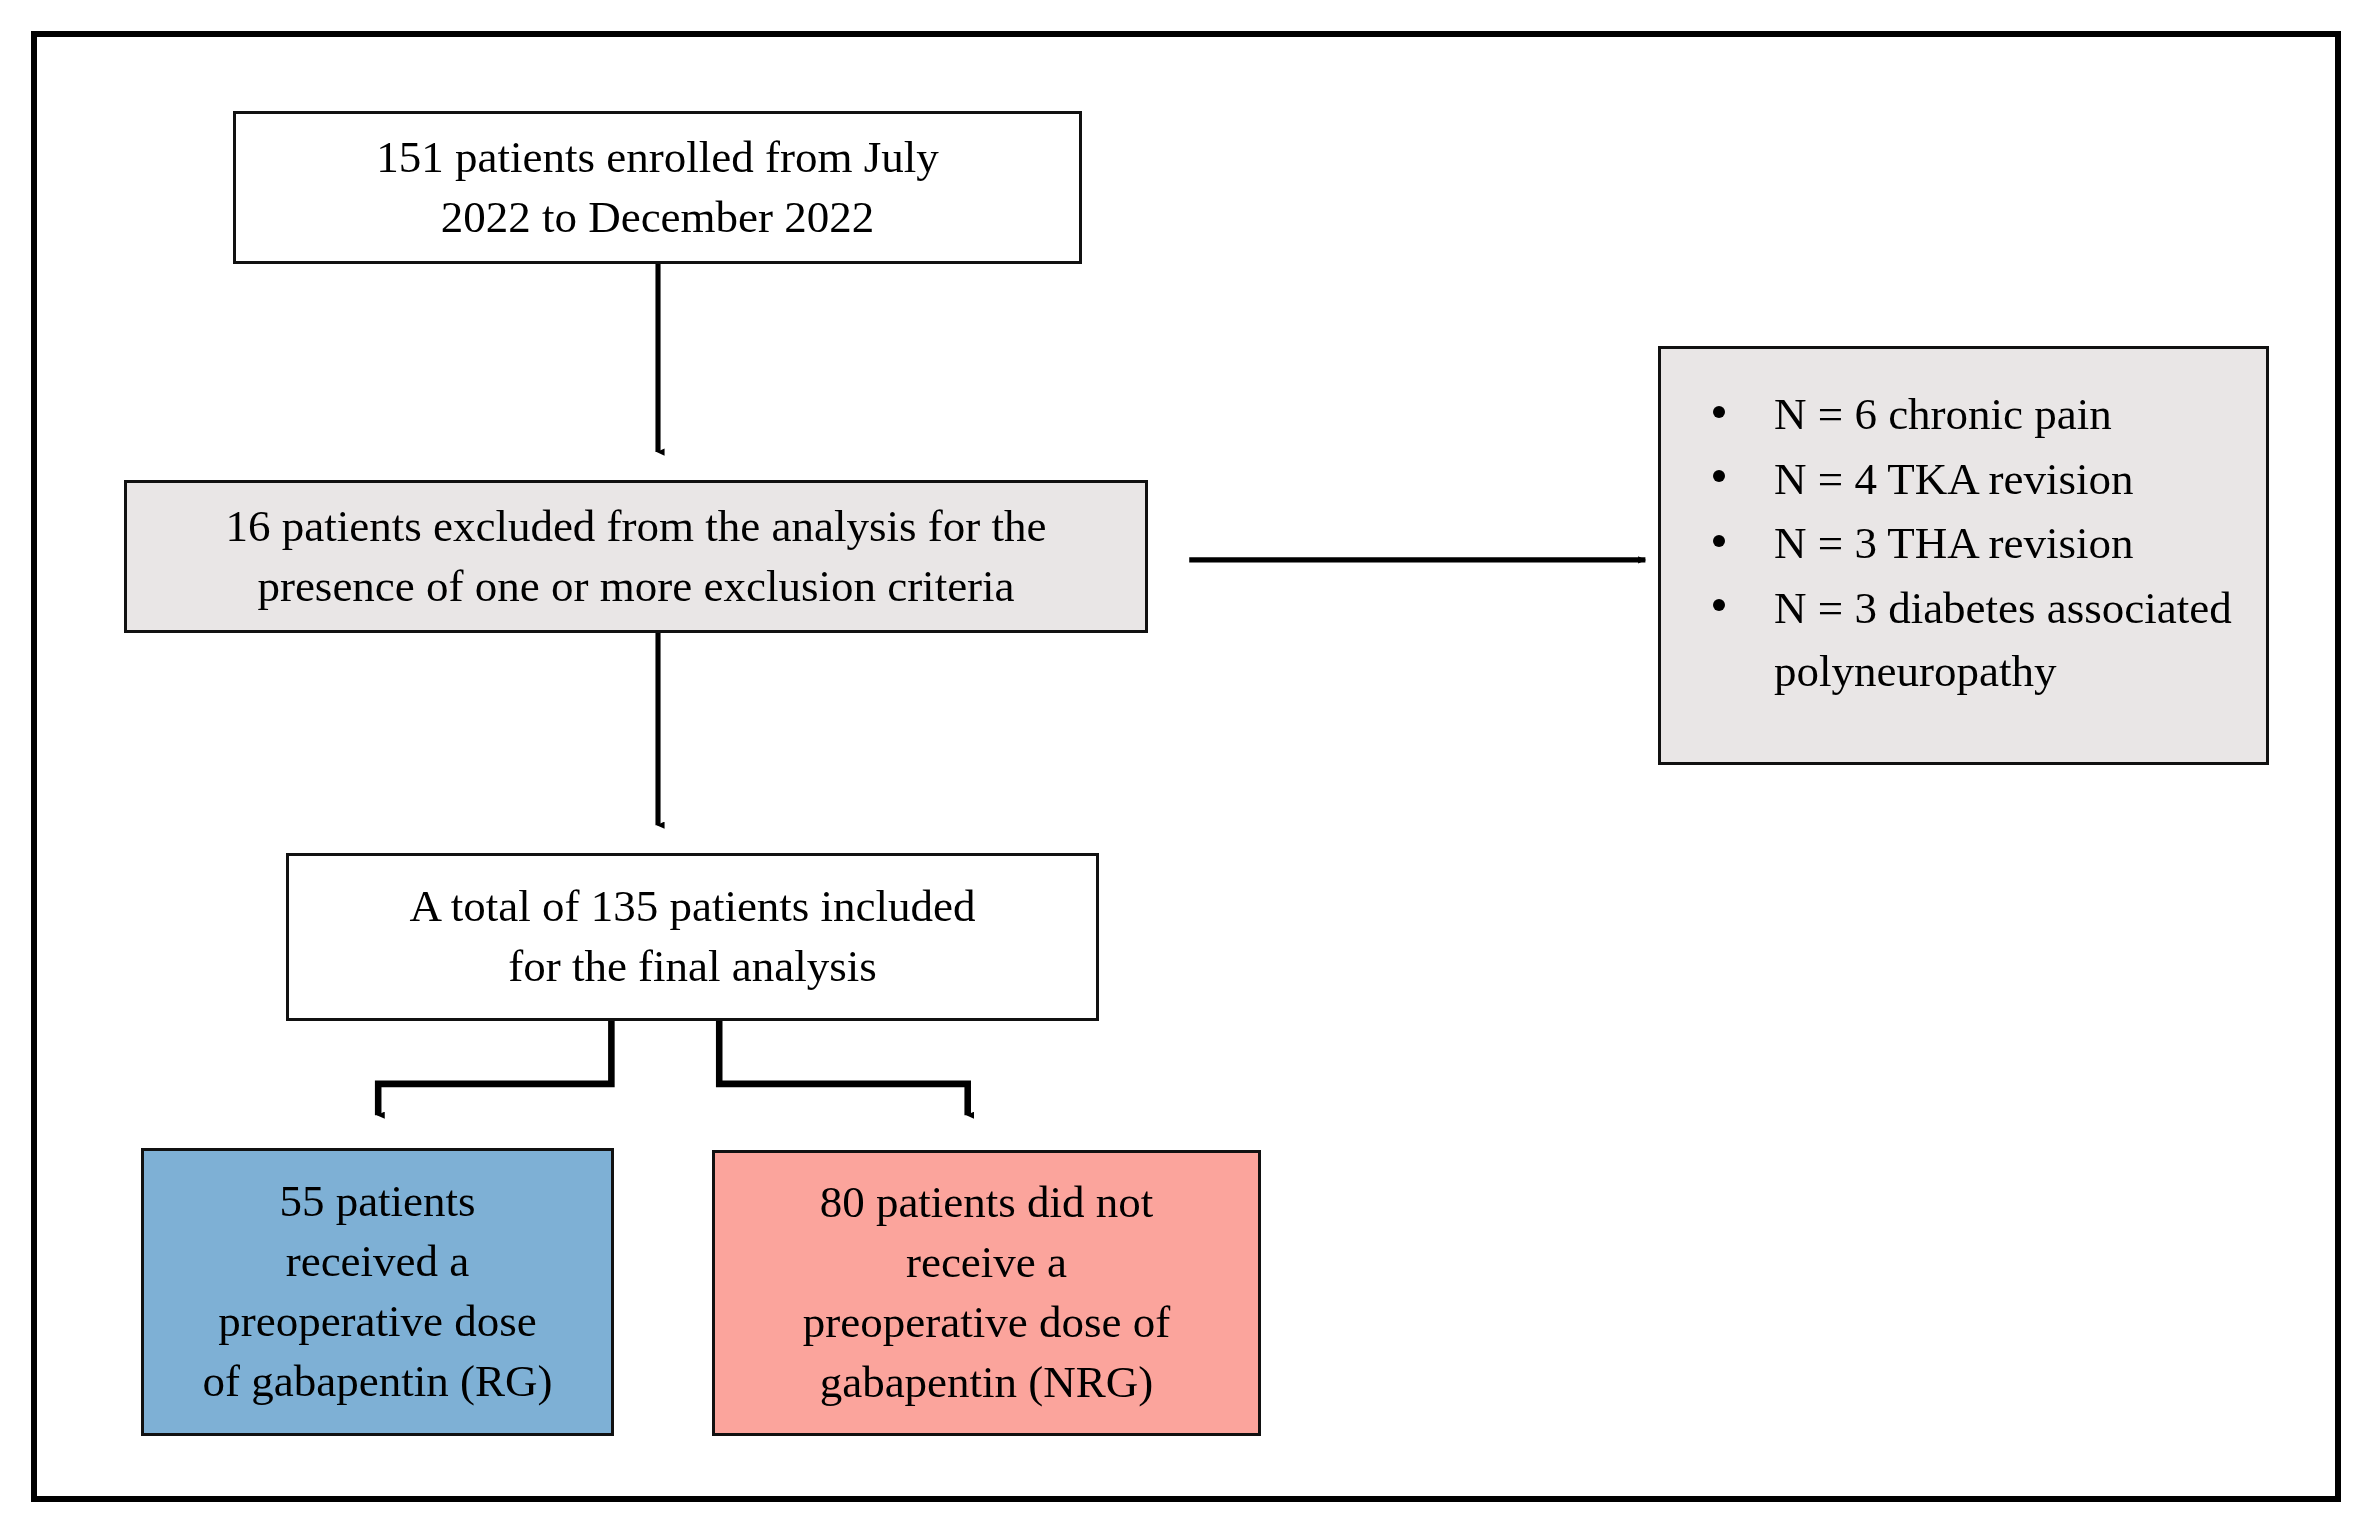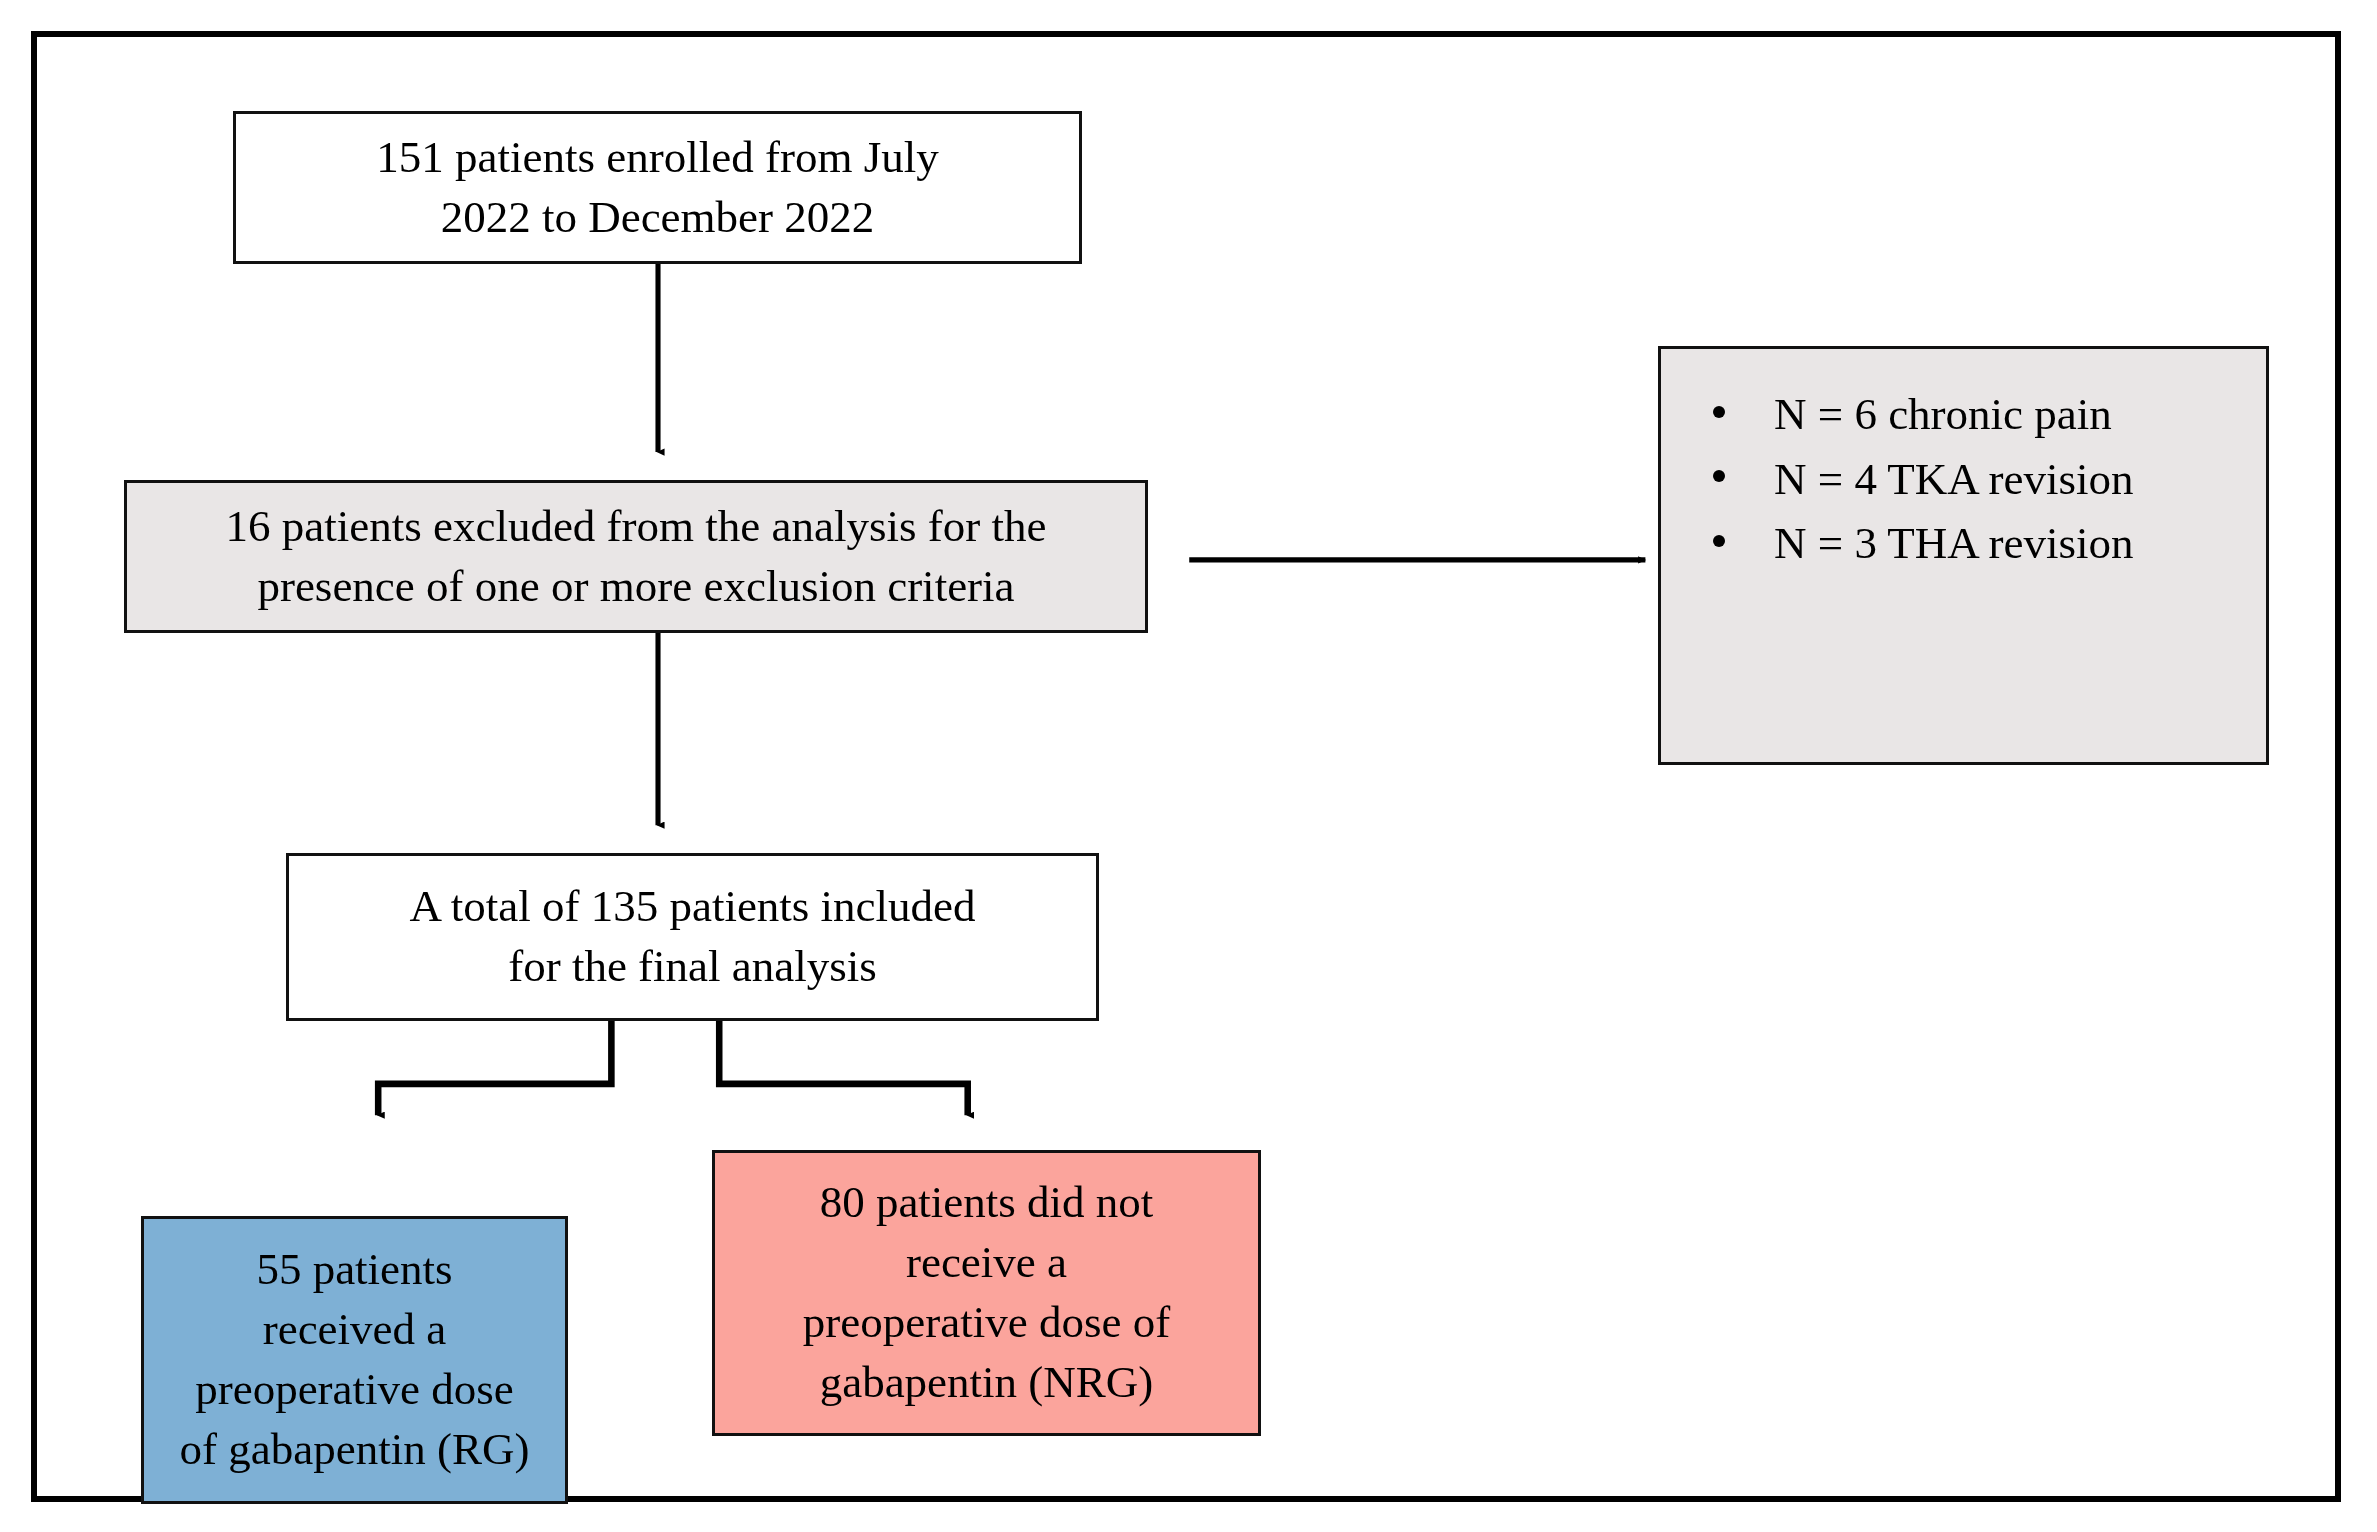--- a/index.html
+++ b/index.html
@@ -53,22 +53,22 @@
   }
   #node-excluded {
     left: 124px; top: 480px;
     width: 1024px; height: 153px;
   }
   #node-included {
     left: 259px; top: 853px;
     width: 813px; height: 168px; margin-left: 27px;
   }
   #node-rg {
-    left: 141px; top: 1216px;
-    width: 427px; height: 288px;
+    left: 141px; top: 1148px;
+    width: 473px; height: 288px;
   }
   #node-nrg {
     left: 712px; top: 1150px;
     width: 549px; height: 286px;
   }
 
   
   #node-criteria {
     position: absolute;
     left: 1658px; top: 346px;
@@ -172,16 +172,20 @@
         <span>N = 6 chronic pain</span>
       </li>
       <li>
         <span class="bullet-dot"></span>
         <span>N = 4 TKA revision</span>
       </li>
       <li>
         <span class="bullet-dot"></span>
         <span>N = 3 THA revision</span>
       </li>
+      <li>
+        <span class="bullet-dot"></span>
+        <span>N = 3 diabetes associated polyneuropathy</span>
+      </li>
     </ul>
   </div>
 </div>
 
 
 </body></html>

